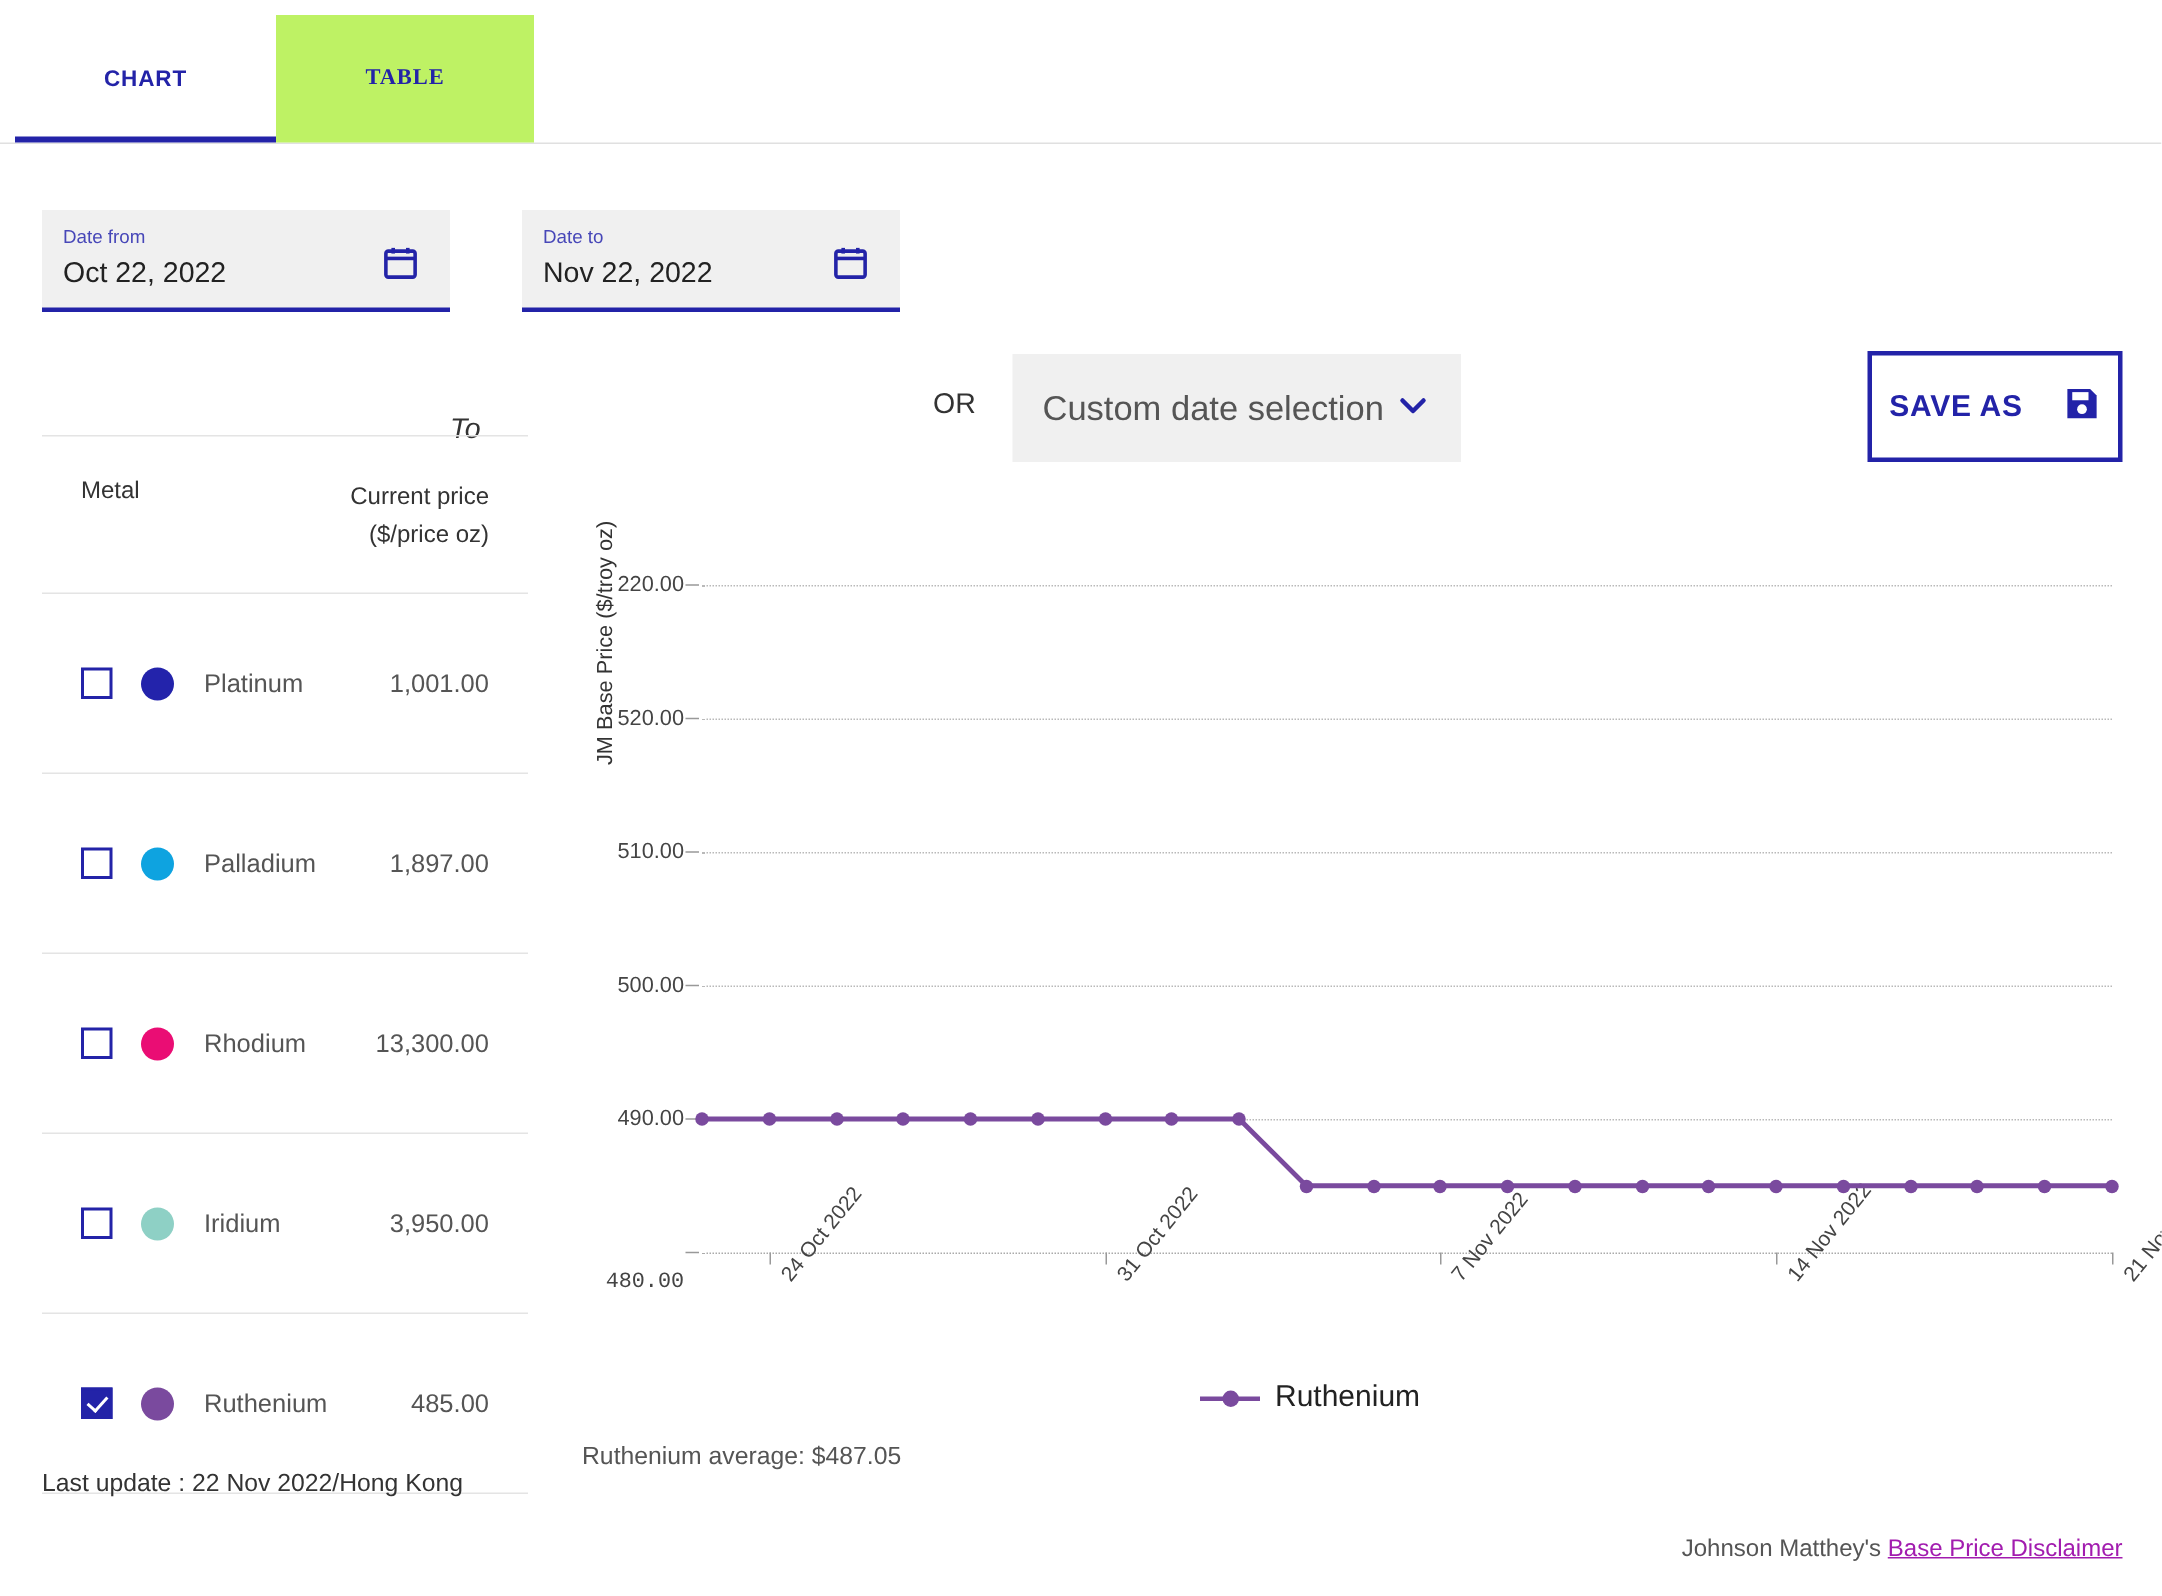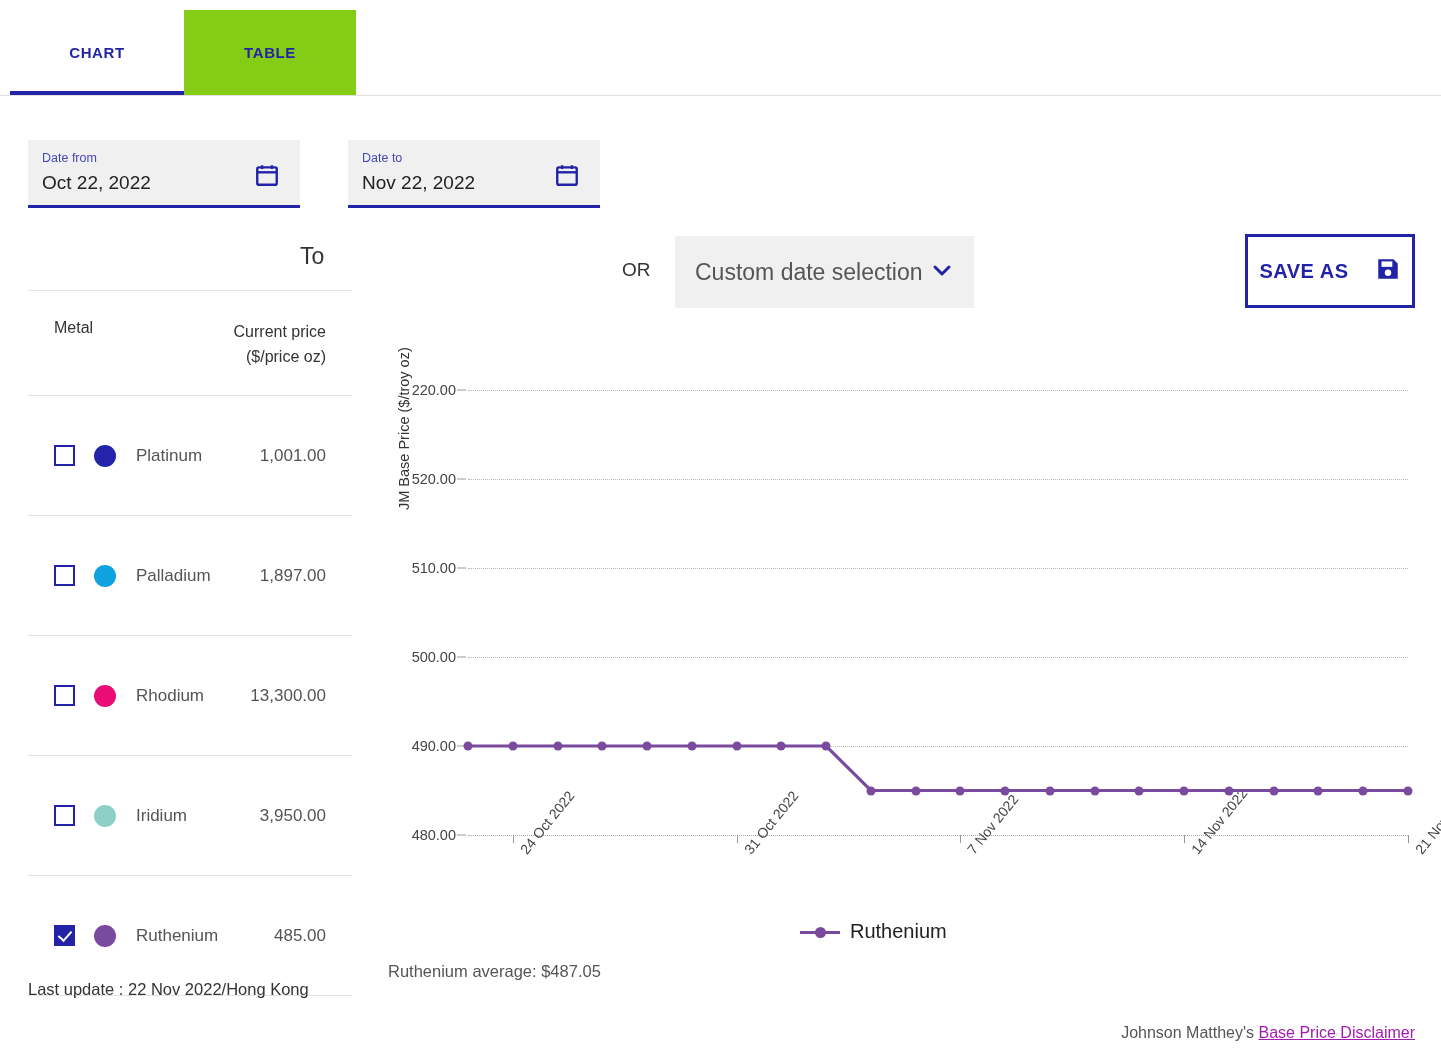--- a/index.html
+++ b/index.html
@@ -17,41 +17,41 @@
     position: absolute; left: 0; top: 0; width: 1441px; height: 96px;
     border-bottom: 1px solid #e0e0e0;
   }
   .tab {
     position: absolute; top: 10px; height: 85px;
     display: flex; align-items: center; justify-content: center;
     font-size: 15px; font-weight: 700; letter-spacing: 0.6px;
     color: #2323a8; cursor: pointer; user-select: none;
   }
   .tab.chart { left: 10px; width: 174px; background: #ffffff; }
-  .tab.table { left: 184px; width: 172px; background: #84cc16; }
+  .tab.table { left: 184px; width: 172px; background: #bef264; font-family: Liberation Serif, serif; }
   .tab.active::after {
     content: ""; position: absolute; left: 0; right: 0; bottom: 0;
     height: 4px; background: #2323a8;
   }
 
   
   .toolbar { position: absolute; left: 0; top: 96px; width: 1441px; height: 140px; }
 
   .datefield {
     position: absolute; top: 44px; height: 68px;
     background: #f0f0f0; border-bottom: 3px solid #2323a8;
     padding: 10px 14px 0 14px; cursor: text;
   }
   .datefield.from { left: 28px; width: 272px; }
   .datefield.to   { left: 348px; width: 252px; }
   .df-label { font-size: 12.5px; color: #4747b8; line-height: 16px; }
   .df-value { font-size: 19px; color: #222; line-height: 30px; margin-top: 2px; }
   .cal-icon { position: absolute; right: 20px; top: 22px; cursor: pointer; }
 
-  .to-word { position: absolute; left: 300px; top: 147px; font-size: 23px; color: #333; }
+  .to-word { position: absolute; left: 300px; top: 180px; font-size: 19px; color: #333; font-style: italic; }
   .or-word { position: absolute; left: 622px; top: 163px; font-size: 19px; color: #333; }
 
   .custom-select {
     position: absolute; left: 675px; top: 140px; width: 299px; height: 72px;
     background: #f0f0f0; display: flex; align-items: center;
     padding: 0 20px; cursor: pointer;
   }
   .cs-text { font-size: 23px; color: #555; flex: 1; }
 
   .saveas {
@@ -273,21 +273,21 @@
         <div class="ytick-dash" style="top: 178px;"></div>
         <div class="ytick" style="top: 178px;">510.00</div>
         <div class="gline" style="top: 267px;"></div>
         <div class="ytick-dash" style="top: 267px;"></div>
         <div class="ytick" style="top: 267px;">500.00</div>
         <div class="gline" style="top: 356px;"></div>
         <div class="ytick-dash" style="top: 356px;"></div>
         <div class="ytick" style="top: 356px;">490.00</div>
         <div class="gline axis" style="top: 445px;"></div>
         <div class="ytick-dash" style="top: 445px;"></div>
-        <div class="ytick" style="top: 445px;">480.00</div>
+        <div class="ytick" style="top: 465px; font-family: Liberation Mono, monospace;">480.00</div>
         <div class="xtickmark" style="left: 44.7619px;"></div>
         <div class="xtick-label" style="left: 48.7619px;">24 Oct 2022</div>
         <div class="xtickmark" style="left: 268.571px;"></div>
         <div class="xtick-label" style="left: 272.571px;">31 Oct 2022</div>
         <div class="xtickmark" style="left: 492.381px;"></div>
         <div class="xtick-label" style="left: 496.381px;">7 Nov 2022</div>
         <div class="xtickmark" style="left: 716.19px;"></div>
         <div class="xtick-label" style="left: 720.19px;">14 Nov 2022</div>
         <div class="xtickmark" style="left: 940px;"></div>
         <div class="xtick-label" style="left: 944px;">21 Nov 2022</div>

